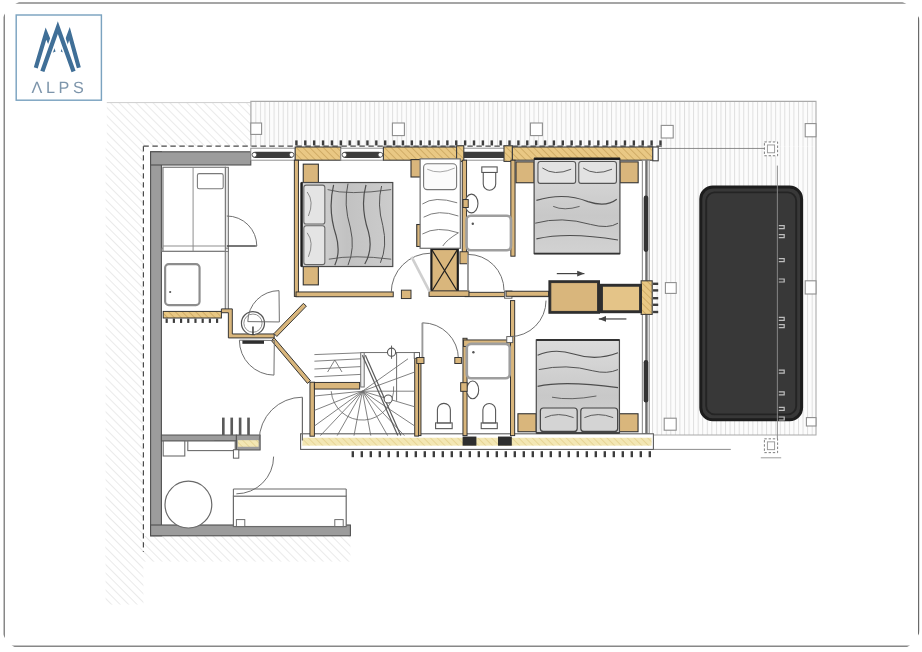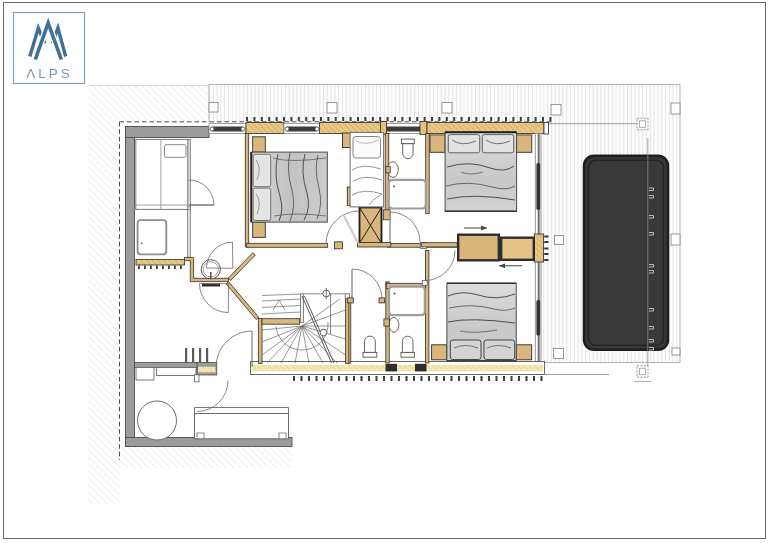--- a/index.html
+++ b/index.html
@@ -1,16 +1,16 @@
 <!DOCTYPE html>
 <html><head>
 <meta charset="utf-8">
 <style>
 html,body{margin:0;padding:0;background:#ffffff;}
-#page{position:relative;width:768px;height:543px;background:#ffffff;font-family:"Liberation Sans",sans-serif;overflow:hidden;}
+#page{position:relative;width:768px;height:543px;background:#ffffff;font-family:"Liberation Sans",sans-serif;overflow:hidden;border-radius:25px;}
 svg{display:block;}
 </style>
 </head>
 <body>
 <div id="page">
 <svg width="768" height="543" viewBox="0 0 768 543">
 <defs>
 <pattern id="hatch" width="5" height="5" patternUnits="userSpaceOnUse" patternTransform="rotate(45)">
   <rect width="5" height="5" fill="#ffffff"></rect>
   <line x1="0" y1="0" x2="5" y2="0" stroke="#dcdcdc" stroke-width="1"></line>

